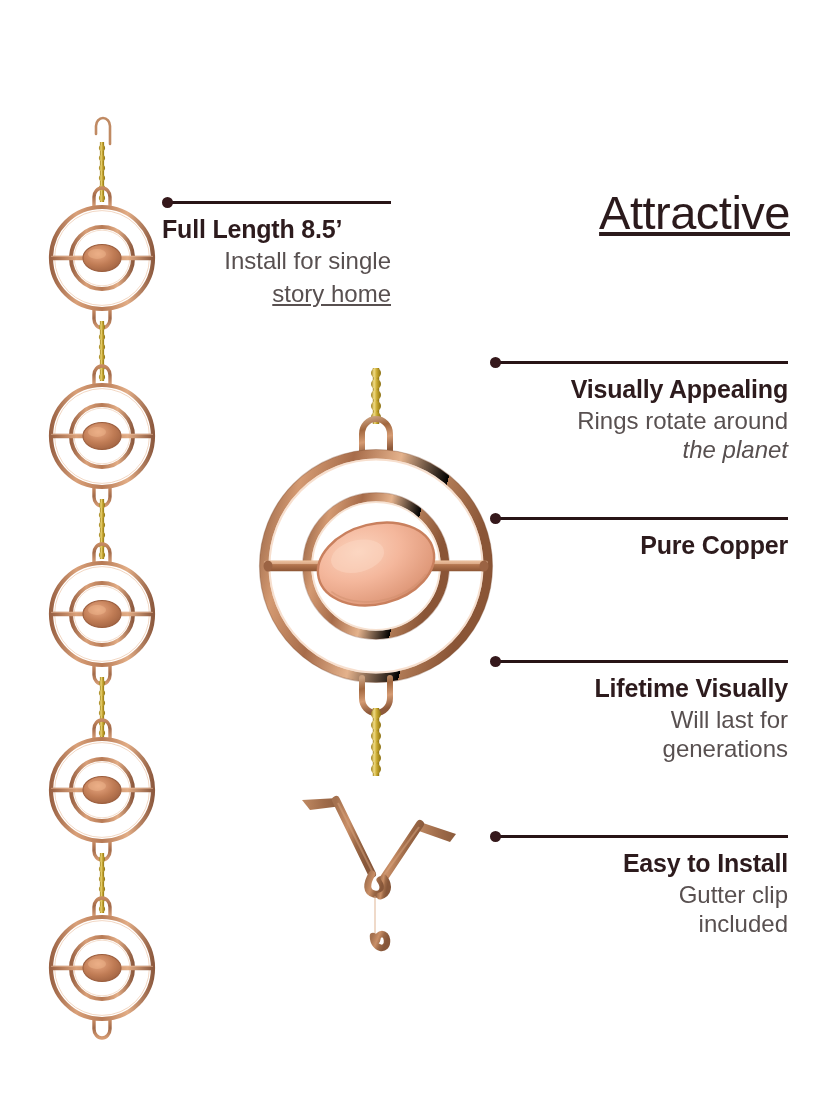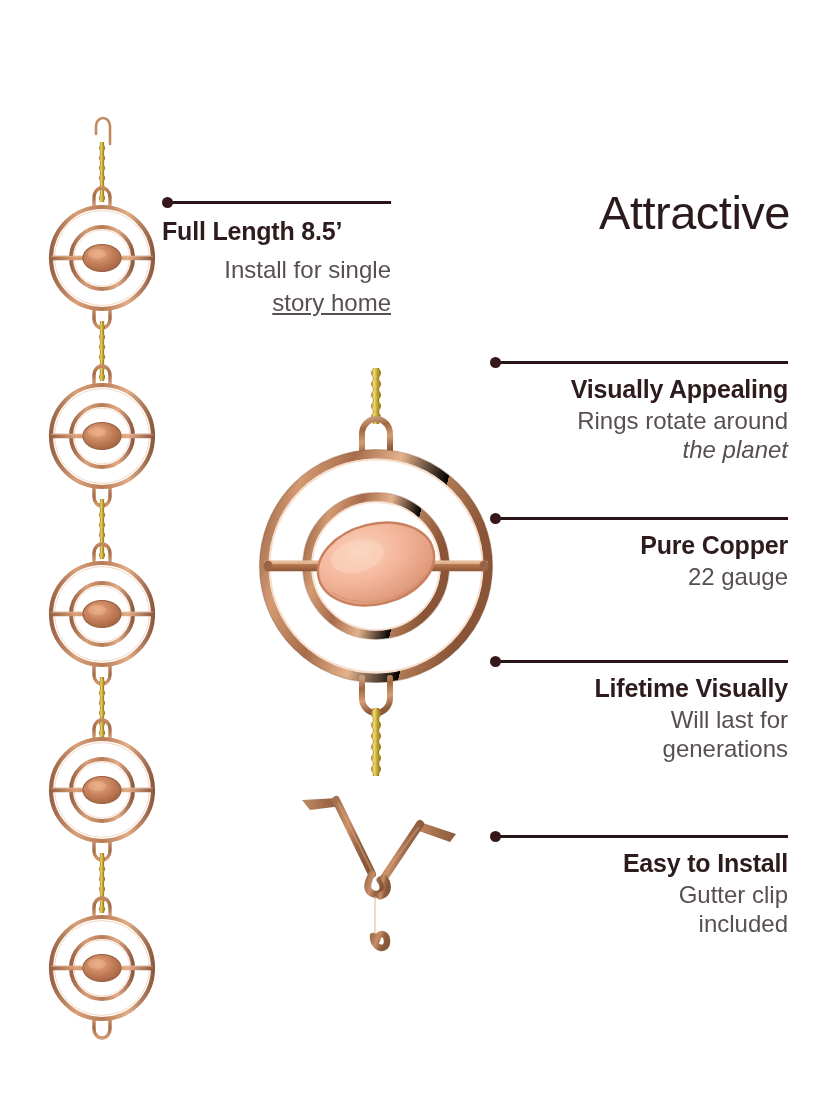--- a/index.html
+++ b/index.html
@@ -59,38 +59,38 @@
   .callout .sub {
     font-size: 24px;
     font-weight: 300;
     color: #585050;
     line-height: 1.22;
     margin-top: 2px;
   }
   .callout.right .title,
   .callout.right .sub { text-align: right; }
   .callout.left .title,
-  .callout.left .sub { text-align: left; margin-top: 9px; }
+  .callout.left .sub { text-align: left; }
   .callout.left .sub { text-align: right; }
 
   
   .headline {
     position: absolute;
     left: 430px;
     top: 186px;
     width: 360px;
     text-align: right;
     font-size: 47px;
     font-weight: 300;
     color: #2b1a1c;
     line-height: 1.14;
     letter-spacing: -0.5px;
   }
   .headline .l1 { display: block; }
-  .headline .l2 { display: block; }
+  .headline .l2 { display: block; text-decoration: underline; }
 
   
   .art-chain {
     position: absolute;
     left: 34px;
     top: 118px;
     width: 136px;
     height: 900px;
   }
   .art-hero {
@@ -336,21 +336,20 @@
     <div class="sub">Rings rotate around</div>
     <div class="sub" style="margin-top:0;font-style:italic;">the planet</div>
   </div>
 
   <div class="callout right" style="left:490px; top:513px; width:298px;">
     <div class="rule" style="width:298px;">
       <div class="line"></div>
       <div class="dot"></div>
     </div>
     <div class="title">Pure Copper</div>
-    <div class="sub">22 gauge</div>
   </div>
 
   <div class="callout right" style="left:490px; top:656px; width:298px;">
     <div class="rule" style="width:298px;">
       <div class="line"></div>
       <div class="dot"></div>
     </div>
     <div class="title">Lifetime Visually</div>
     <div class="sub">Will last for</div>
     <div class="sub" style="margin-top:0;">generations</div>

